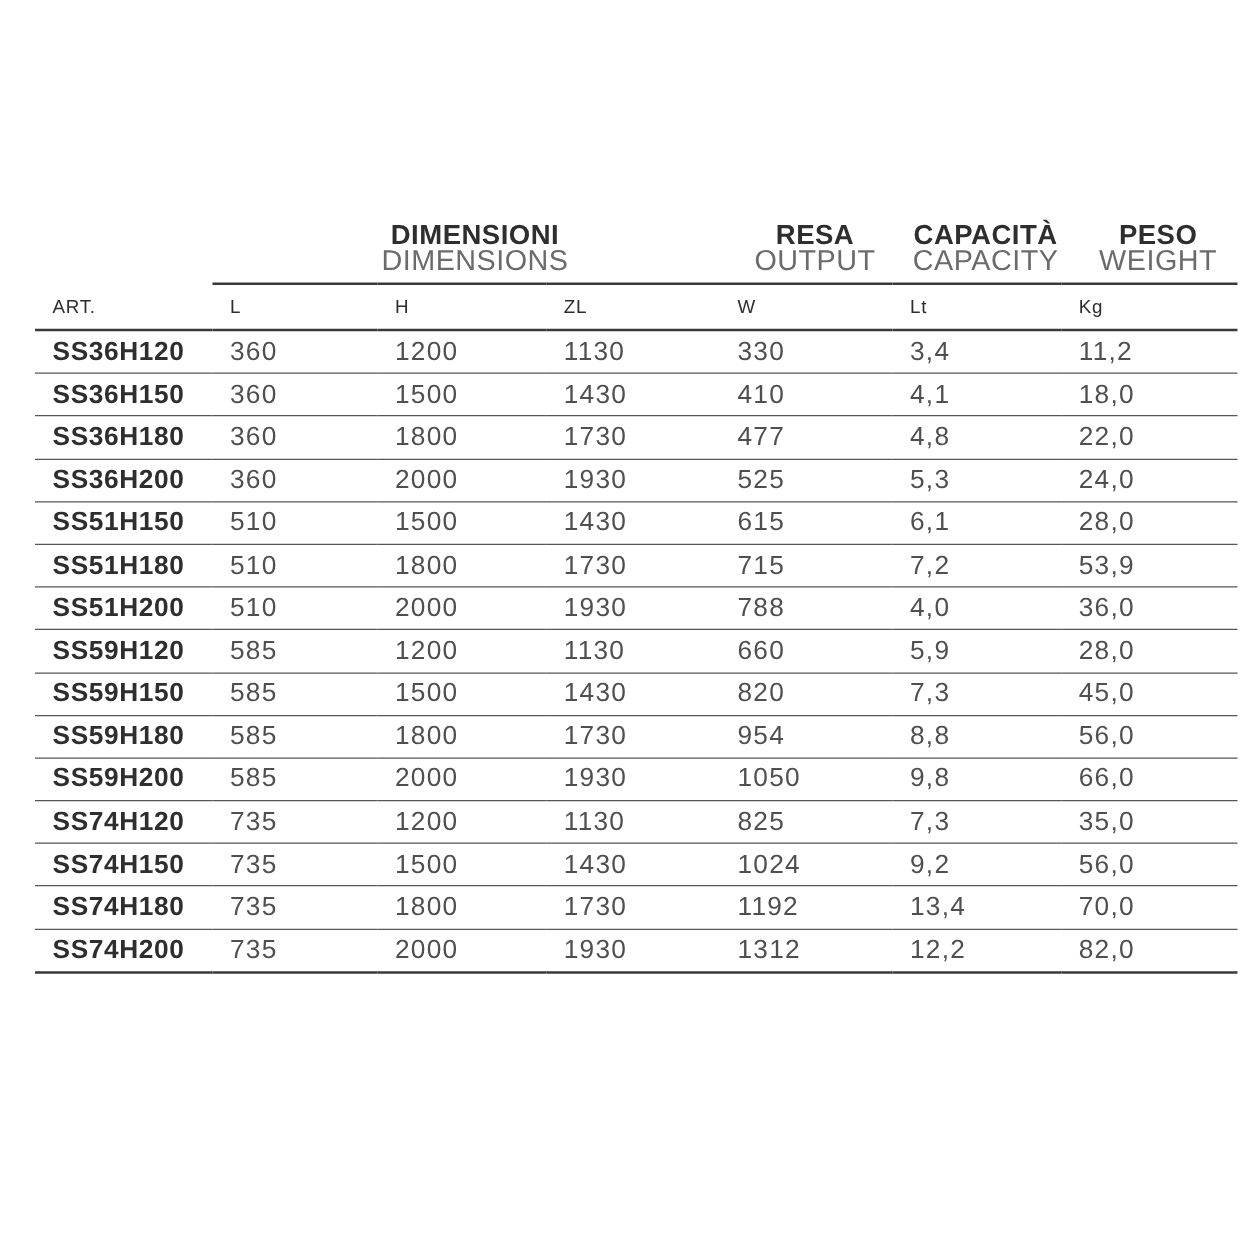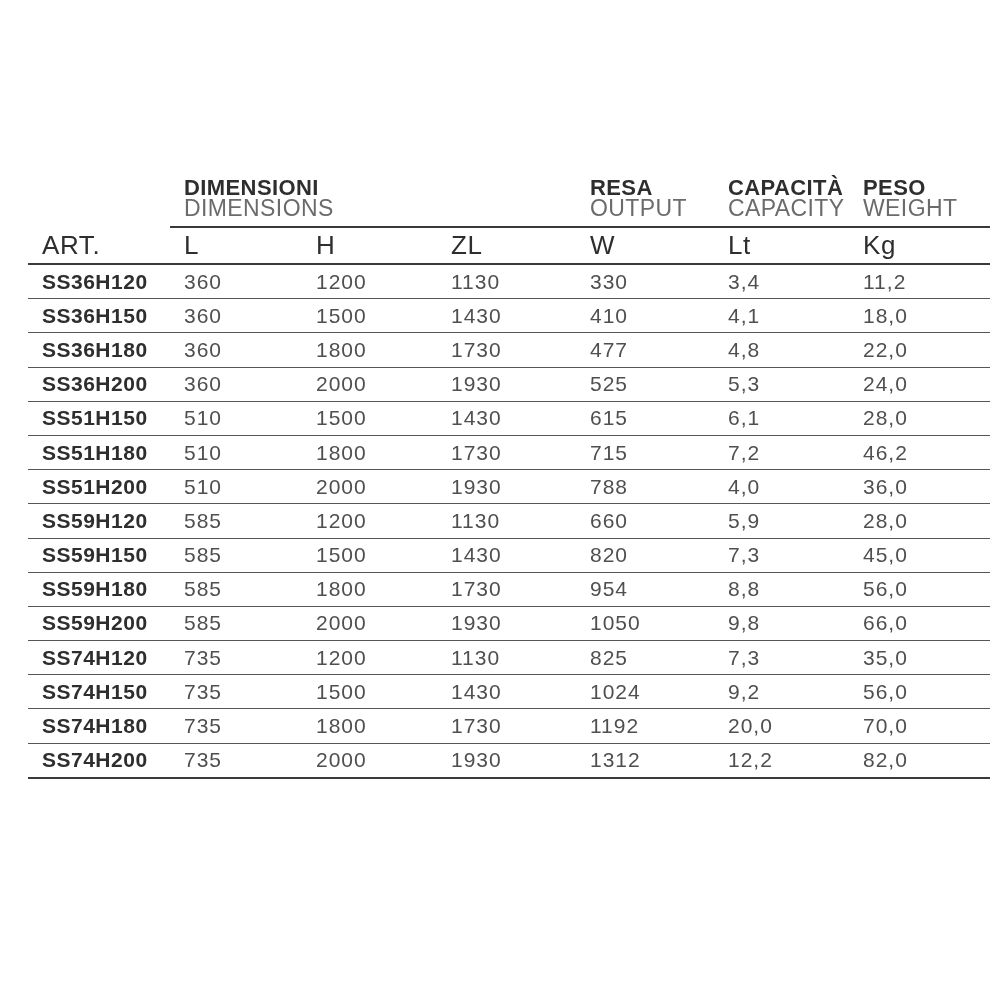--- a/index.html
+++ b/index.html
@@ -32,39 +32,40 @@
     font-weight: normal;
   }
   
   tr.group-row th {
     vertical-align: top;
     padding-top: 1px;
     height: 49px;
   }
   tr.group-row th.grp {
     border-bottom: 2px solid var(--rule, #3a3a3a);
+    text-align: center;
   }
   .group-title {
     font-size: 22px;
     line-height: 21px;
     font-weight: bold;
     color: var(--text-dark, #2e2e2e);
     letter-spacing: 0.4px;
   }
   .group-sub {
     font-size: 23px;
     line-height: 21px;
     color: var(--text-light, #6b6b6b);
     letter-spacing: 0.4px;
   }
   
   tr.col-row th {
     height: 35px;
     border-bottom: 2px solid var(--rule, #3a3a3a);
-    font-size: 26px;
+    font-size: 15px;
     color: var(--text-dark, #2e2e2e);
     letter-spacing: 0.6px;
   }
   
   tbody td {
     height: 33.2px;
     border-bottom: 1.5px solid #565656;
     font-size: 21px;
     color: var(--text-data, #4f4f4f);
     letter-spacing: 1px;
@@ -168,21 +169,21 @@
     <td>6,1</td>
     <td>28,0</td>
   </tr>
         <tr>
     <td class="art">SS51H180</td>
     <td>510</td>
     <td>1800</td>
     <td>1730</td>
     <td>715</td>
     <td>7,2</td>
-    <td>46,2</td>
+    <td>53,9</td>
   </tr>
         <tr>
     <td class="art">SS51H200</td>
     <td>510</td>
     <td>2000</td>
     <td>1930</td>
     <td>788</td>
     <td>4,0</td>
     <td>36,0</td>
   </tr>
@@ -239,21 +240,21 @@
     <td>1024</td>
     <td>9,2</td>
     <td>56,0</td>
   </tr>
         <tr>
     <td class="art">SS74H180</td>
     <td>735</td>
     <td>1800</td>
     <td>1730</td>
     <td>1192</td>
-    <td>20,0</td>
+    <td>13,4</td>
     <td>70,0</td>
   </tr>
         <tr>
     <td class="art">SS74H200</td>
     <td>735</td>
     <td>2000</td>
     <td>1930</td>
     <td>1312</td>
     <td>12,2</td>
     <td>82,0</td>

